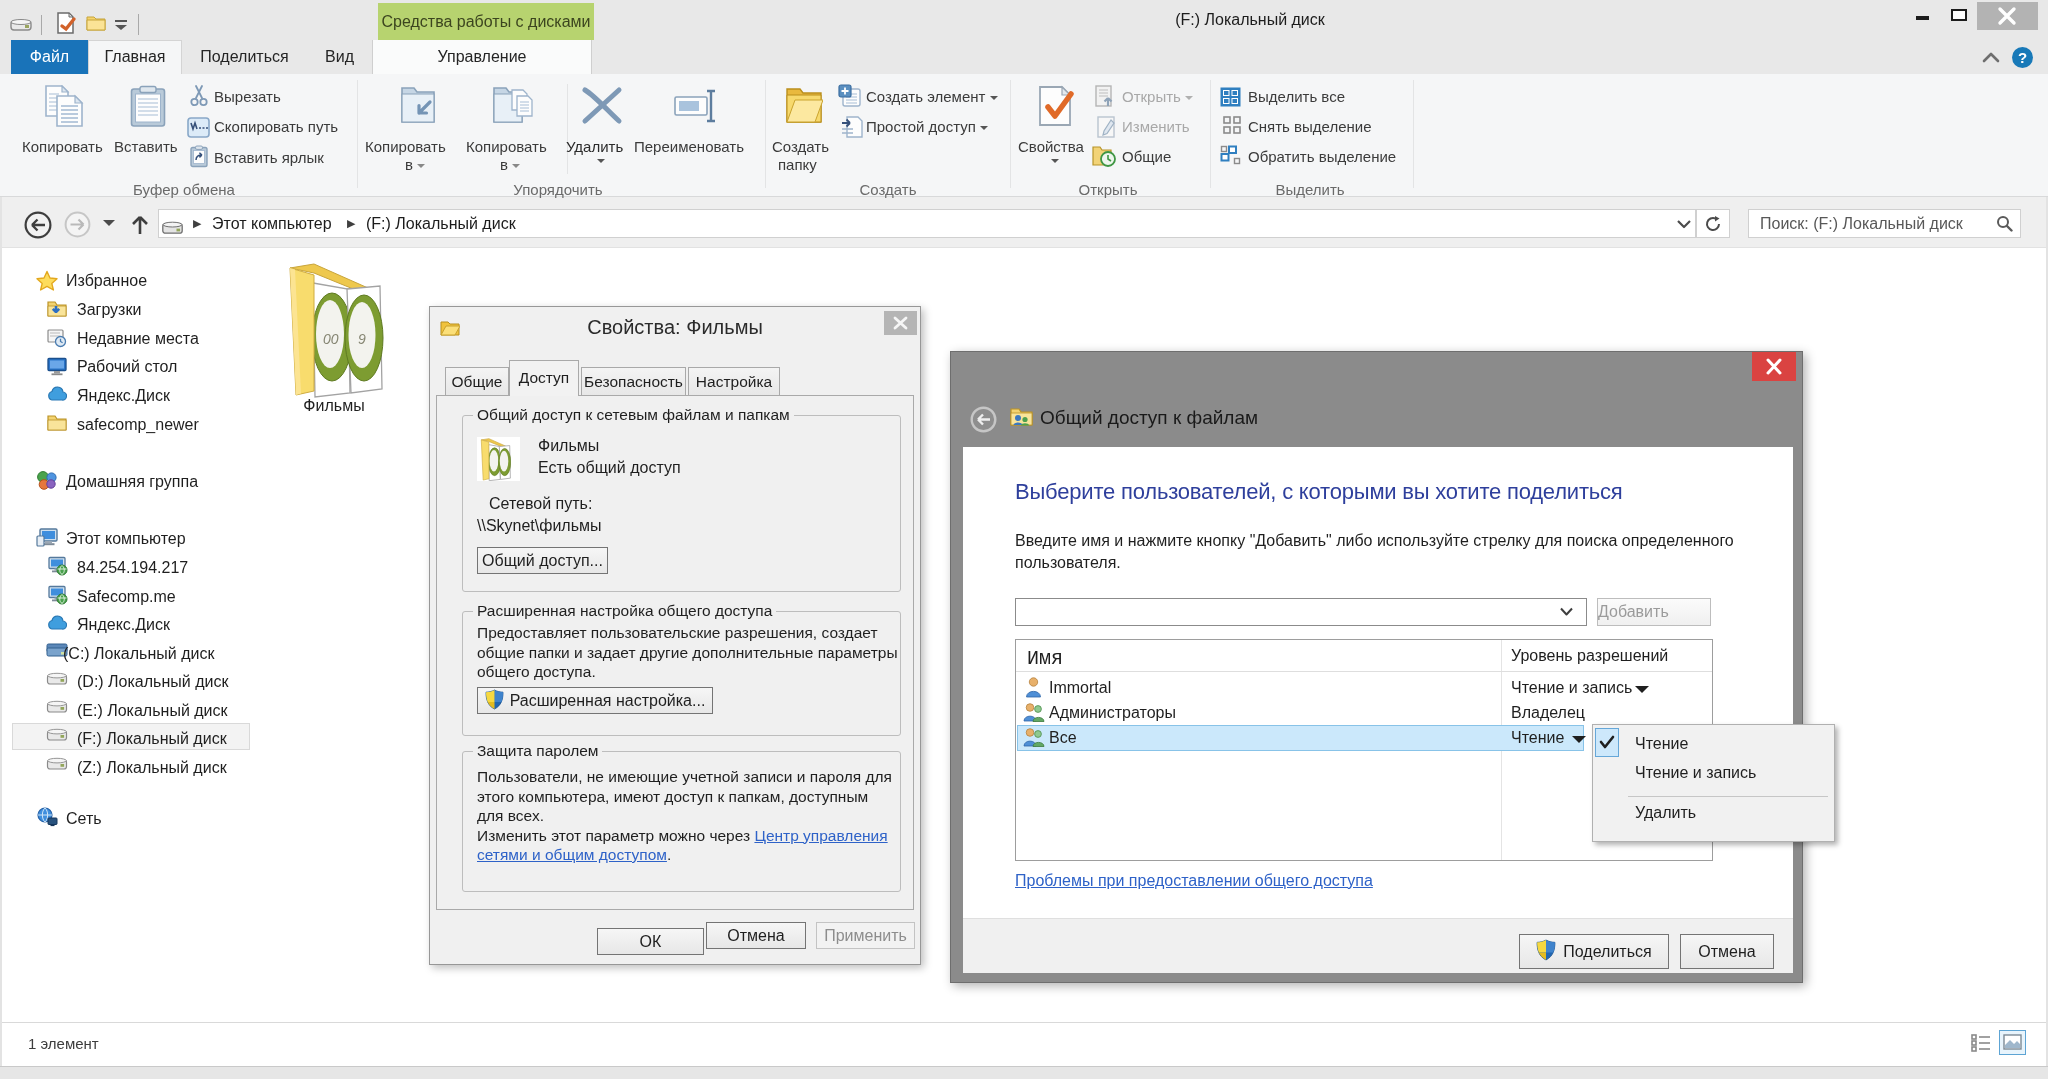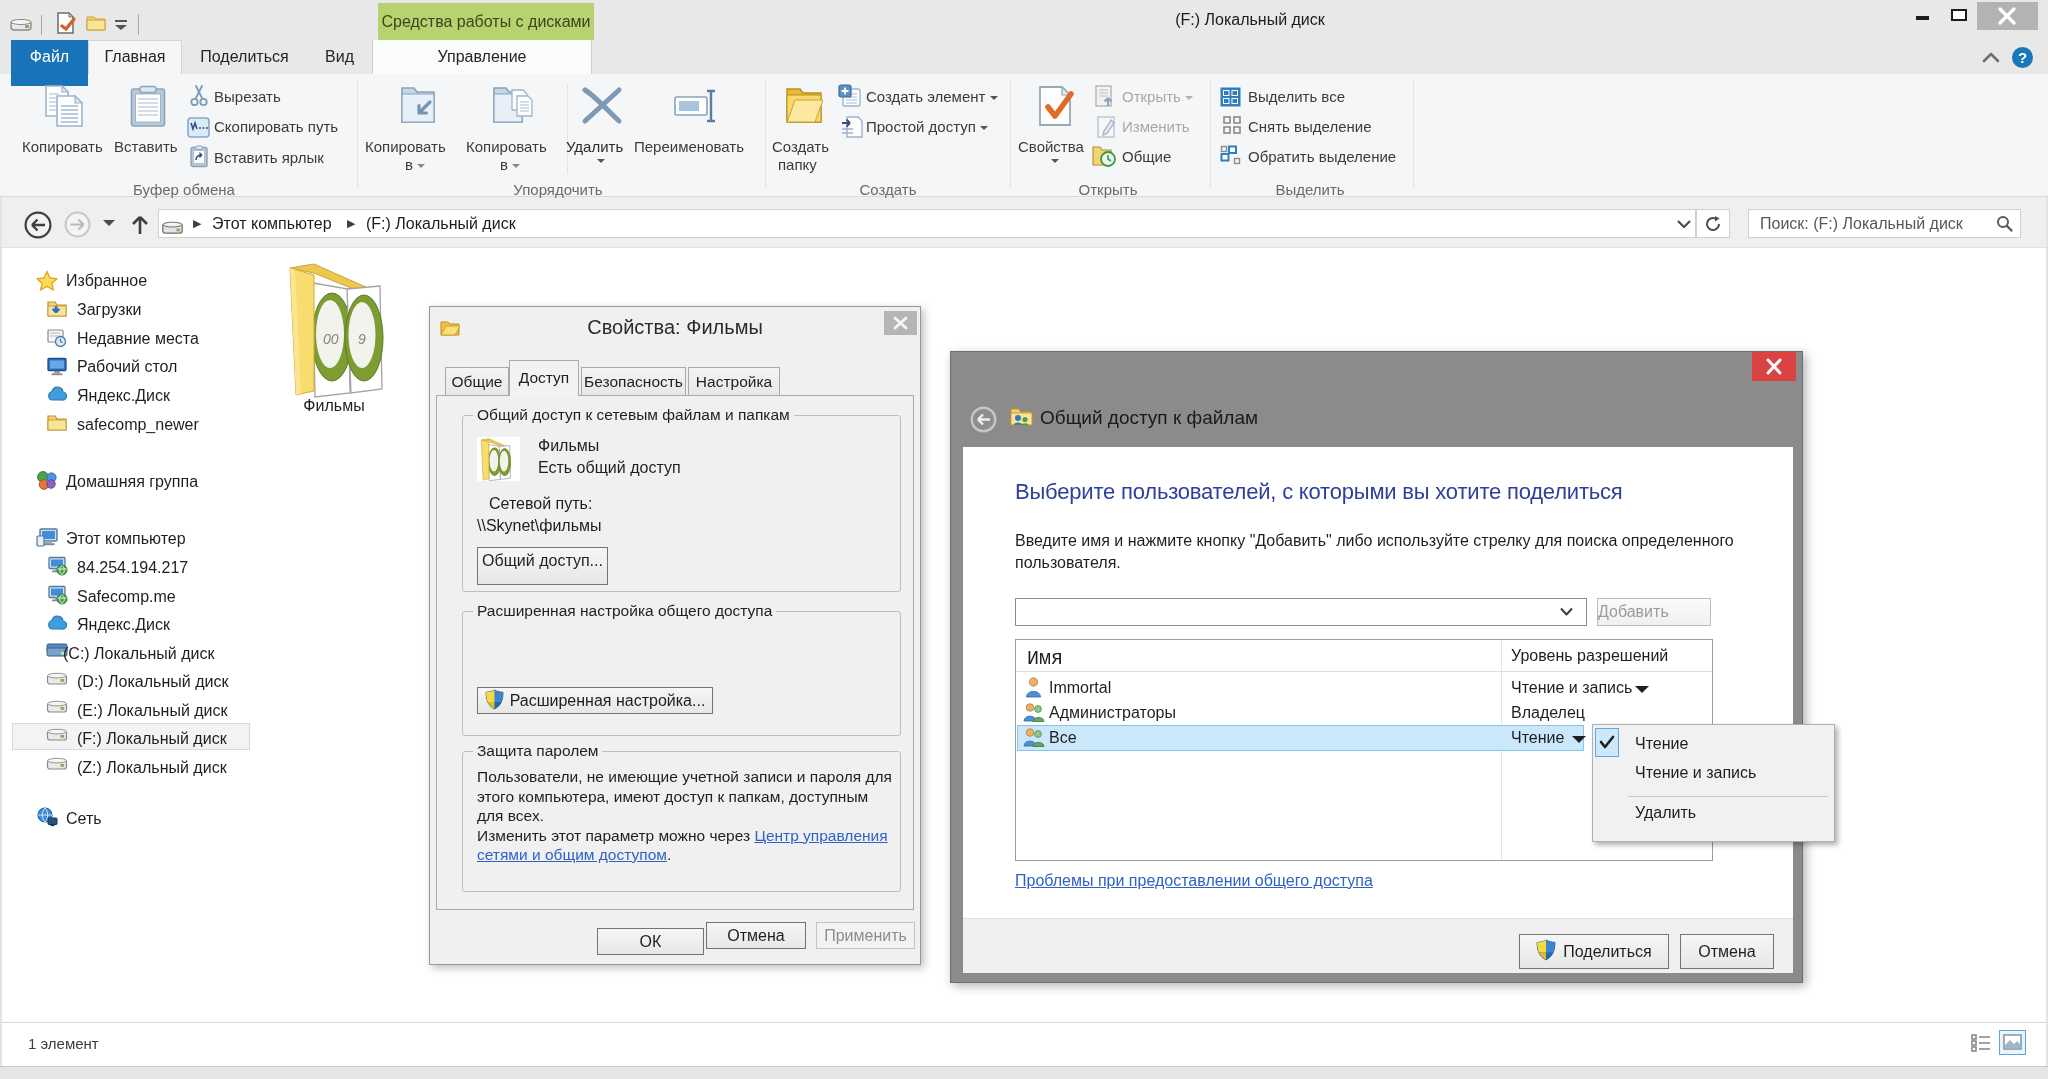--- a/index.html
+++ b/index.html
@@ -69,21 +69,21 @@
   <div class="abs" style="left:1916px;top:16px;width:13px;height:4px;background:#1c1c1c;"></div>
   <div class="abs" style="left:1951px;top:9px;width:16px;height:12px;border:2.5px solid #1c1c1c;box-sizing:border-box;background:#fff;"></div>
   <div class="abs" style="left:1977px;top:2px;width:61px;height:28px;background:#b3b3b3;">
     <svg width="61" height="28" viewBox="0 0 61 28">
         <path d="M23 7 L37 21 M37 7 L23 21" stroke="#fff" stroke-width="3.4" stroke-linecap="round"></path>
       </svg>
   </div>
 </div>
 
 <div id="tabs">
-  <div class="abs" style="left:11px;top:40px;width:77px;height:46px;background:#1973b9;color:#fff;text-align:center;line-height:34px;font-size:16px;">Файл</div>
+  <div class="abs" style="left:11px;top:40px;width:77px;height:34px;background:#1973b9;color:#fff;text-align:center;line-height:34px;font-size:16px;">Файл</div>
   <div class="abs" style="left:88px;top:40px;width:94px;height:34px;background:#f5f6f7;border:1px solid #d4d4d4;border-bottom:none;box-sizing:border-box;"></div>
   <div class="abs tabtext" style="left:88px;width:94px;">Главная</div>
   <div class="abs tabtext" style="left:193px;width:103px;">Поделиться</div>
   <div class="abs tabtext" style="left:311px;width:57px;">Вид</div>
   <div class="abs" style="left:372px;top:40px;width:220px;height:34px;background:#fafbfb;border-left:1px solid #cfcfcf;border-right:1px solid #cfcfcf;box-sizing:border-box;"></div>
   <div class="abs tabtext" style="left:372px;width:220px;">Управление</div>
 
   <svg class="abs" style="left:1982px;top:50px;" width="18" height="15" viewBox="0 0 18 15">
       <path d="M2 11 L9 4 L16 11" fill="none" stroke="#6e6e6e" stroke-width="2.6" stroke-linecap="round" stroke-linejoin="round"></path>
     </svg>
@@ -516,25 +516,26 @@
     <ellipse cx="44" cy="72" rx="14" ry="34" fill="#f3f3ee"></ellipse>
     <path d="M61 27 L94 24 L96 127 L65 131 Z" fill="#ffffff" stroke="#a3a3a3" stroke-width="2.5"></path>
     <ellipse cx="78" cy="76" rx="19" ry="43" fill="#7d9c31" stroke="#5e7a20" stroke-width="2"></ellipse>
     <ellipse cx="76" cy="73" rx="13.5" ry="33" fill="#f3f3ee"></ellipse>
     <path d="M4 6 L28 13 L28 129 L10 133 Z" fill="#f8dc6d" stroke="#cfac41" stroke-width="2"></path>
   </svg>
   <div class="abs" style="left:108px;top:130px;font-size:16px;">Фильмы</div>
   <div class="abs" style="left:108px;top:152px;font-size:16px;">Есть общий доступ</div>
   <div class="abs" style="left:47px;top:188px;font-size:16px;margin-left:12px;">Сетевой путь:</div>
   <div class="abs" style="left:47px;top:210px;font-size:16px;">\\Skynet\фильмы</div>
-  <div class="abs btn1" style="left:47px;top:240px;width:131px;height:38px;">Общий доступ...</div>
+  <div class="abs btn1" style="left:47px;top:240px;width:131px;height:27px;">Общий доступ...</div>
 
   <fieldset class="abs" style="left:32px;top:295px;width:439px;height:134px;border:1px solid #bdbdbd;border-radius:3px;margin:0;padding:0;box-sizing:border-box;">
     <legend style="margin-left:10px;padding:0 4px;font-size:15.5px;color:#1f1f1f;">Расширенная настройка общего доступа</legend>
   </fieldset>
+  <div class="abs" style="left:47px;top:316px;width:430px;font-size:15.5px;line-height:19.5px;white-space:nowrap;">Предоставляет пользовательские разрешения, создает<br>общие папки и задает другие дополнительные параметры<br>общего доступа.</div>
   <div class="abs btn1" style="left:47px;top:380px;width:236px;height:27px;">
     <svg style="vertical-align:-4px;margin-right:6px;" width="19" height="21" viewBox="0 0 19 21">
       <path d="M9.5 1 C12 2.5 15.5 3.2 18 3.2 C18 10 16.5 16.5 9.5 20 C2.5 16.5 1 10 1 3.2 C3.5 3.2 7 2.5 9.5 1 Z" fill="#2066b2" stroke="#174f8d" stroke-width="0.8"></path>
       <path d="M9.5 1 C12 2.5 15.5 3.2 18 3.2 C18 6.5 17.7 10 16.4 13 L9.5 13 L9.5 1 Z" fill="#3f83cc"></path>
       <path d="M2.6 13 C1.6 10 1 6.5 1 3.2 C3.5 3.2 7 2.5 9.5 1 L9.5 13 Z" fill="#f6d840"></path>
       <path d="M9.5 13 L9.5 20 C6 18.2 3.9 15.8 2.6 13 Z" fill="#e3bb1f"></path>
     </svg>Расширенная настройка...</div>
 
   <fieldset class="abs" style="left:32px;top:435px;width:439px;height:150px;border:1px solid #bdbdbd;border-radius:3px;margin:0;padding:0;box-sizing:border-box;">
     <legend style="margin-left:10px;padding:0 4px;font-size:15.5px;color:#1f1f1f;">Защита паролем</legend>

